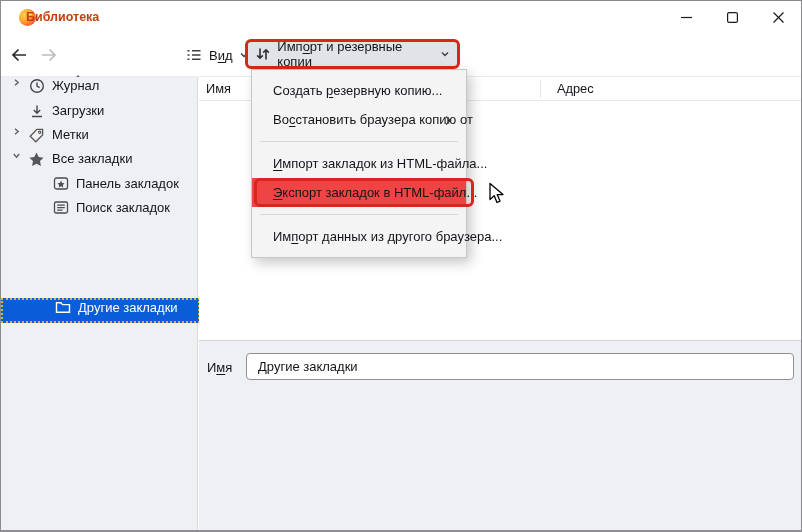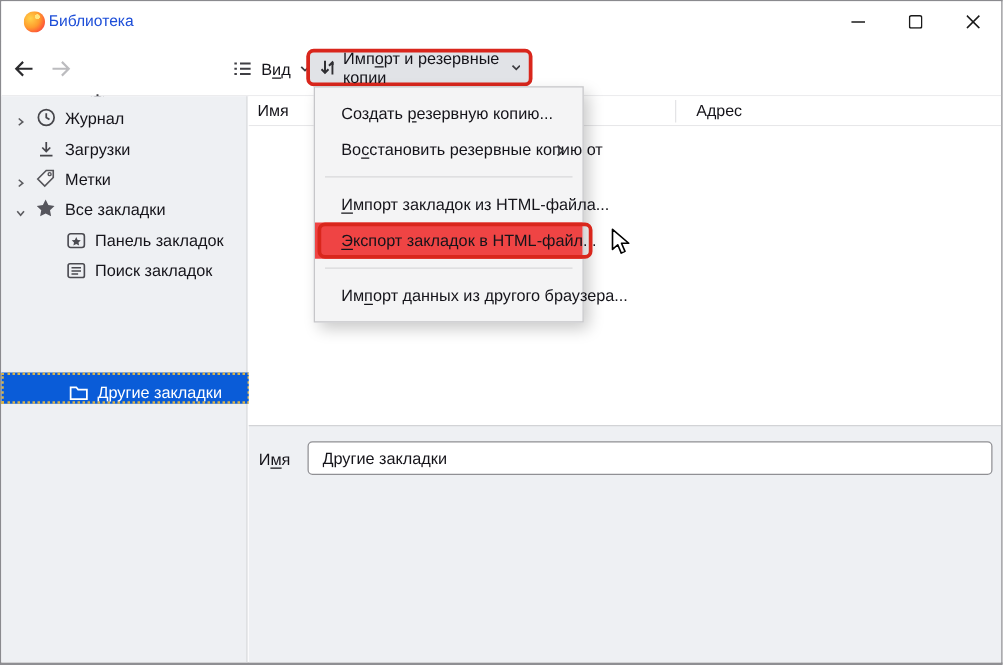--- a/index.html
+++ b/index.html
@@ -11,45 +11,45 @@
     border:1px solid #8a8a8e; border-bottom:2px solid #8f8f93;
   }
   .ak { text-decoration:underline; text-underline-offset:2px; }
 
   
   .titlebar { position:absolute; top:0; left:0; right:0; height:32px; background:#fff; }
   .fx-logo { position:absolute; left:18px; top:8px; width:17px; height:17px; border-radius:50%;
     background:
       radial-gradient(circle at 64% 26%, #ffe680 0 11%, rgba(255,230,128,0) 13%),
       radial-gradient(circle at 32% 34%, #ffd24a, #ff9d2e 45%, #ff5d36 72%, #c2407a 100%); }
-  .title-text { position:absolute; left:38px; top:9px; font-size:12.5px; color:#1d4ed8; }
+  .title-text { position:absolute; left:25px; top:9px; font-size:12.5px; color:#c2410c;font-weight:bold; }
   .win-controls { position:absolute; right:0; top:0; height:32px; display:flex; }
   .win-btn { width:46px; height:32px; display:flex; align-items:center; justify-content:center; }
 
   
   .toolbar { position:absolute; top:32px; left:0; right:0; height:44px; background:#fff;
     border-bottom:1px solid #ececee; }
   .tb-item { position:absolute; top:8px; height:28px; display:flex; align-items:center; gap:6px; }
   .nav-back { left:8px; } .nav-fwd { left:38px; }
   .btn-manage { left:68px;margin-top:28px; } .btn-view { left:184px; }
-  .btn-import { left:244px; top:6px; width:181px; height:30px;
+  .btn-import { left:244px; top:6px; width:215px; height:30px;
     border:3px solid var(--red); border-radius:6px; background:#e1e3e7;
     padding:0 7px; gap:7px; }
   .searchbox { position:absolute; right:8px; top:6px; width:162px; height:28px;
     border:1px solid #8f8f93; border-radius:5px; background:#fff;
     display:flex; align-items:center; padding:0 9px; gap:7px; }
   .searchbox input { border:none; outline:none; flex:1; min-width:0; font:inherit;
     font-size:12.8px; color:#15141a; background:transparent; }
   .searchbox input::placeholder { color:#606065; }
 
   
   .sidebar { position:absolute; top:76px; left:0; width:197px; bottom:0;
     background:#eef0f3; border-right:1px solid #dadbde; }
   .side-item { position:absolute; left:0; width:197px; height:24px;
-    display:flex; align-items:flex-end; color:#15141a; }
+    display:flex; align-items:flex-start; color:#15141a; }
   .side-item .expander { width:14px; margin-left:8px; display:flex; justify-content:center; }
   .side-item .s-icon { width:17px; margin-left:5px; display:flex; justify-content:center; }
   .side-item .s-label { margin-left:7px; white-space:nowrap; }
   .side-item.child .expander { width:38px; }
   .side-item.selected { top:221px; height:25px; background:var(--blue); color:#fff;
     border:2px dotted #d9b44a; width:199px; }
 
   
   .col-header { position:absolute; left:198px; top:76px; right:0; height:24px;
     background:#fff; border-bottom:1px solid #e7e7e9; font-size:12.8px; }
@@ -261,21 +261,21 @@
 <div class="details">
   <span class="d-label"><span>И</span><span class="ak">м</span><span>я</span></span>
   <input type="text" value="Другие закладки" style="">
 </div>
 
 <div class="menu">
   <div class="menu-item">
     <span><span>Создать </span><span class="ak">р</span><span>езервную копию...</span></span>
   </div>
   <div class="menu-item">
-    <span><span>Во</span><span class="ak">с</span><span>становить резервные копию от</span></span>
+    <span><span>Во</span><span class="ak">с</span><span>становить браузера копию от</span></span>
     <span class="sub-arrow">
       <svg width="10" height="11">
           <path d="M3 1.5 L7.5 5.5 L3 9.5" fill="none" stroke="#3e3e42" stroke-width="1.3"></path>
         </svg>
     </span>
   </div>
   <div class="menu-sep"></div>
   <div class="menu-item">
     <span><span></span><span class="ak">И</span><span>мпорт закладок из HTML-файла...</span></span>
   </div>

